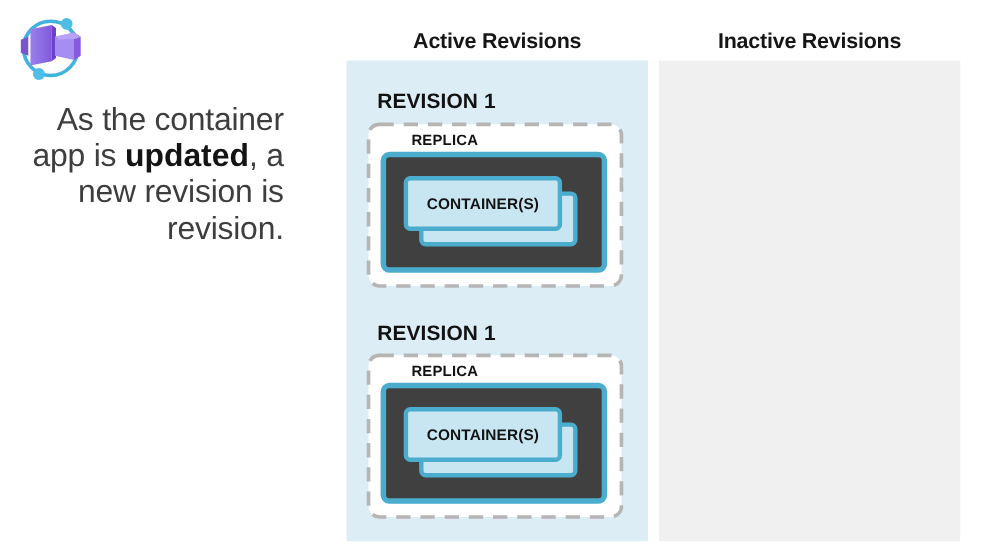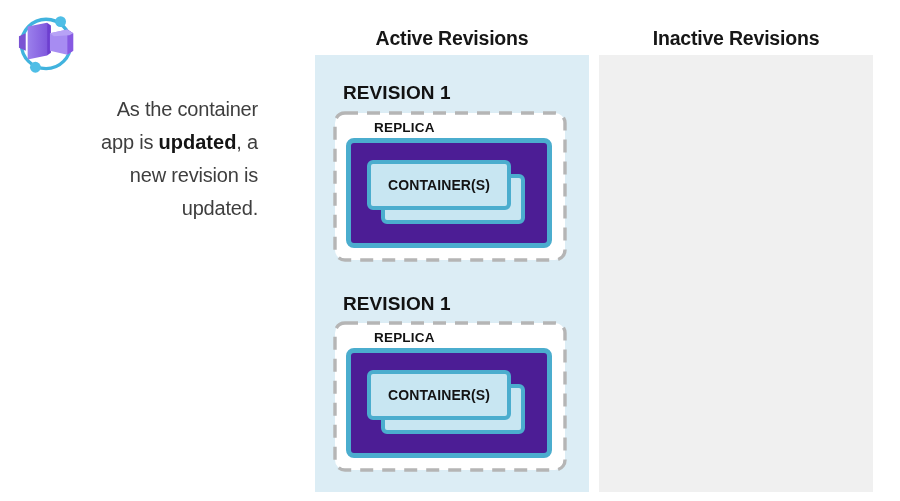--- a/index.html
+++ b/index.html
@@ -18,21 +18,21 @@
   
   .app-icon {
     position: absolute; left: 17px; top: 12px;
     width: 62px; height: 62px;
   }
 
   
   .intro {
     position: absolute; left: 0px; top: 93px; width: 258px;
     text-align: right;
-    font-size: 20px; line-height: 33px;
+    font-size: 29px; line-height: 33px;
     font-weight: 300; color: #3e3e3e;
     letter-spacing: -0.2px;
   }
   .intro b { font-weight: 700; color: #141414; letter-spacing: 0; }
 
   
   .col-header {
     position: absolute; top: 27px; width: 274px;
     text-align: center;
     font-size: 19.5px; font-weight: 700; color: #161616;
@@ -67,21 +67,21 @@
   .replica-label {
     position: absolute; left: 21px; top: 9px;
     font-size: 13.5px; font-weight: 700; color: #121212;
     letter-spacing: 0.2px;
     padding-left: 20px;
   }
 
   .replica-box {
     position: absolute; left: 13px; top: 27px;
     width: 206px; height: 110px;
-    background: #4c1d95;
+    background: #404040;
     border: 5px solid #4badce;
     border-radius: 8px;
   }
 
   .container-rect {
     position: absolute;
     width: 144px; height: 50px;
     background: #c8e6f2;
     border: 4px solid #4badce;
     border-radius: 6px;
@@ -116,21 +116,21 @@
       <polygon points="34,22 52,18 58,22 58,40 52,44 34,40" fill="#a78cf2"></polygon>
       <polygon points="52,18 58,22 58,40 52,44" fill="#8659e2"></polygon>
       <polygon points="34,22 52,18 58,22 54,24 38,25" fill="#b7a2f6"></polygon>
     </svg>
   </div>
 
   <div class="intro">
     <span>As the container</span><br>
     <span>app is </span><b>updated</b><span>, a</span><br>
     <span>new revision is</span><br>
-    <span>updated.</span>
+    <span>revision.</span>
   </div>
 
   <div class="col-header active">Active Revisions</div>
   <div class="col-header inactive">Inactive Revisions</div>
 
   <div class="panel active">
 
     <div class="rev1">
       <div class="rev-label">REVISION 1</div>
       <div class="dashed-box">

